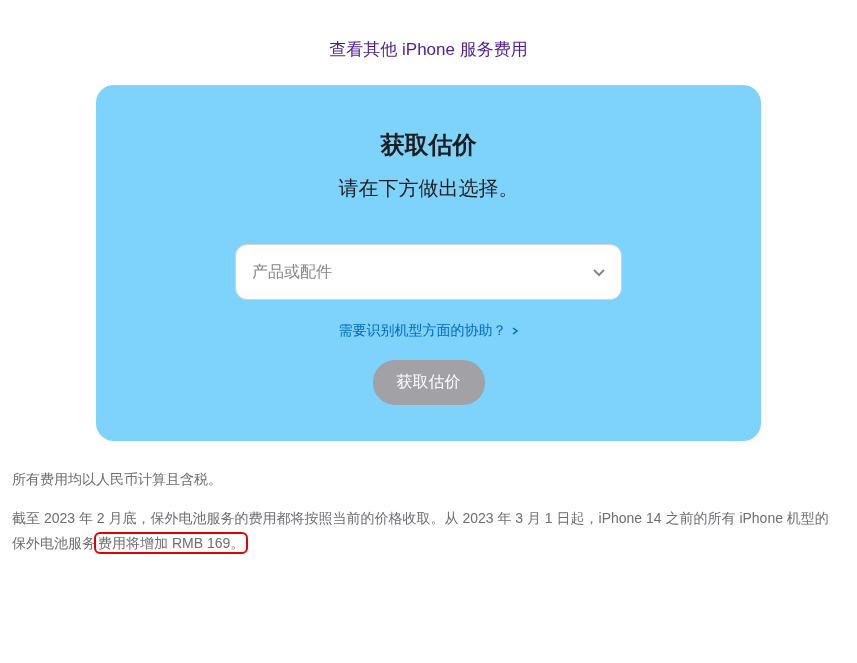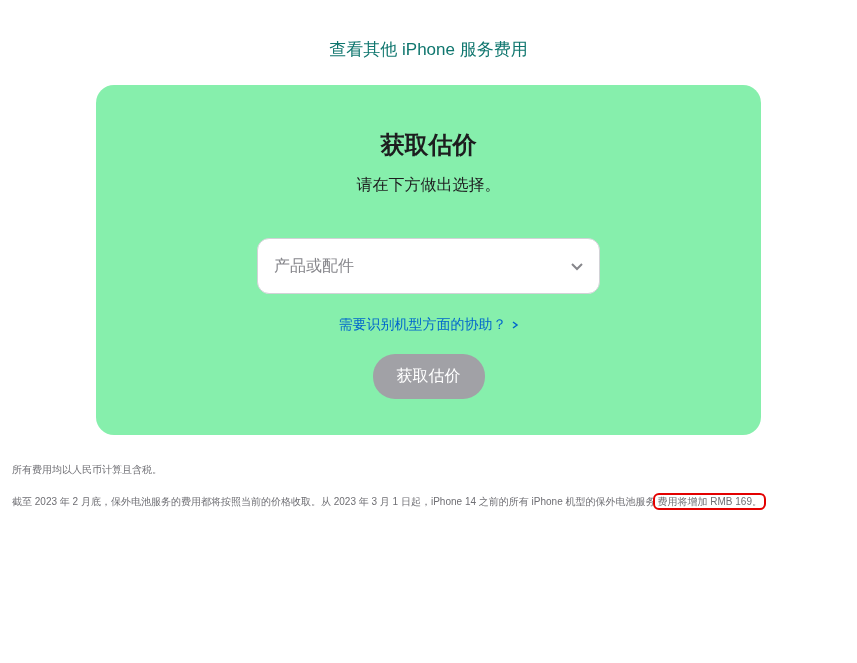--- a/index.html
+++ b/index.html
@@ -13,47 +13,47 @@
       width: 857px;
       height: 663px;
       overflow: hidden;
     }
     .top-link {
       text-align: center;
       padding-top: 38px;
       padding-bottom: 24px;
     }
     .top-link a {
-      color: #0f766e;
+      color: #4c1d95;
       text-decoration: none;
       font-size: 17px;
       font-weight: 400;
     }
     .card {
-      background: #86efac;
+      background: #7dd3fc;
       border-radius: 18px;
       width: 665px;
       margin: 0 auto;
       padding: 44px 40px 36px 40px;
       text-align: center;
     }
     .card-title {
       font-size: 24px;
       font-weight: 600;
       color: #1d1d1f;
       margin-bottom: 14px;
     }
     .card-subtitle {
-      font-size: 16px;
+      font-size: 20px;
       color: #1d1d1f;
       margin-bottom: 42px;
     }
     .select-wrapper {
       position: relative;
-      width: 343px;
+      width: 387px;
       margin: 0 auto 20px auto;
     }
     .select-box {
       width: 100%;
       height: 56px;
       background: #ffffff;
       border: 1px solid #d2d2d7;
       border-radius: 12px;
       padding: 0 44px 0 16px;
       font-size: 16px;
@@ -95,21 +95,21 @@
       border: none;
       border-radius: 22px;
       padding: 12px 24px;
       font-size: 16px;
       font-weight: 400;
       cursor: pointer;
       min-width: 96px;
     }
     .footer-text {
       padding: 26px 28px 0 12px;
-      font-size: 10px;
+      font-size: 14px;
       color: #6e6e73;
       line-height: 1.8;
     }
     .footer-text p {
       margin-bottom: 14px;
     }
     .highlight-box {
       display: inline;
       border: 2px solid #e30000;
       border-radius: 6px;

